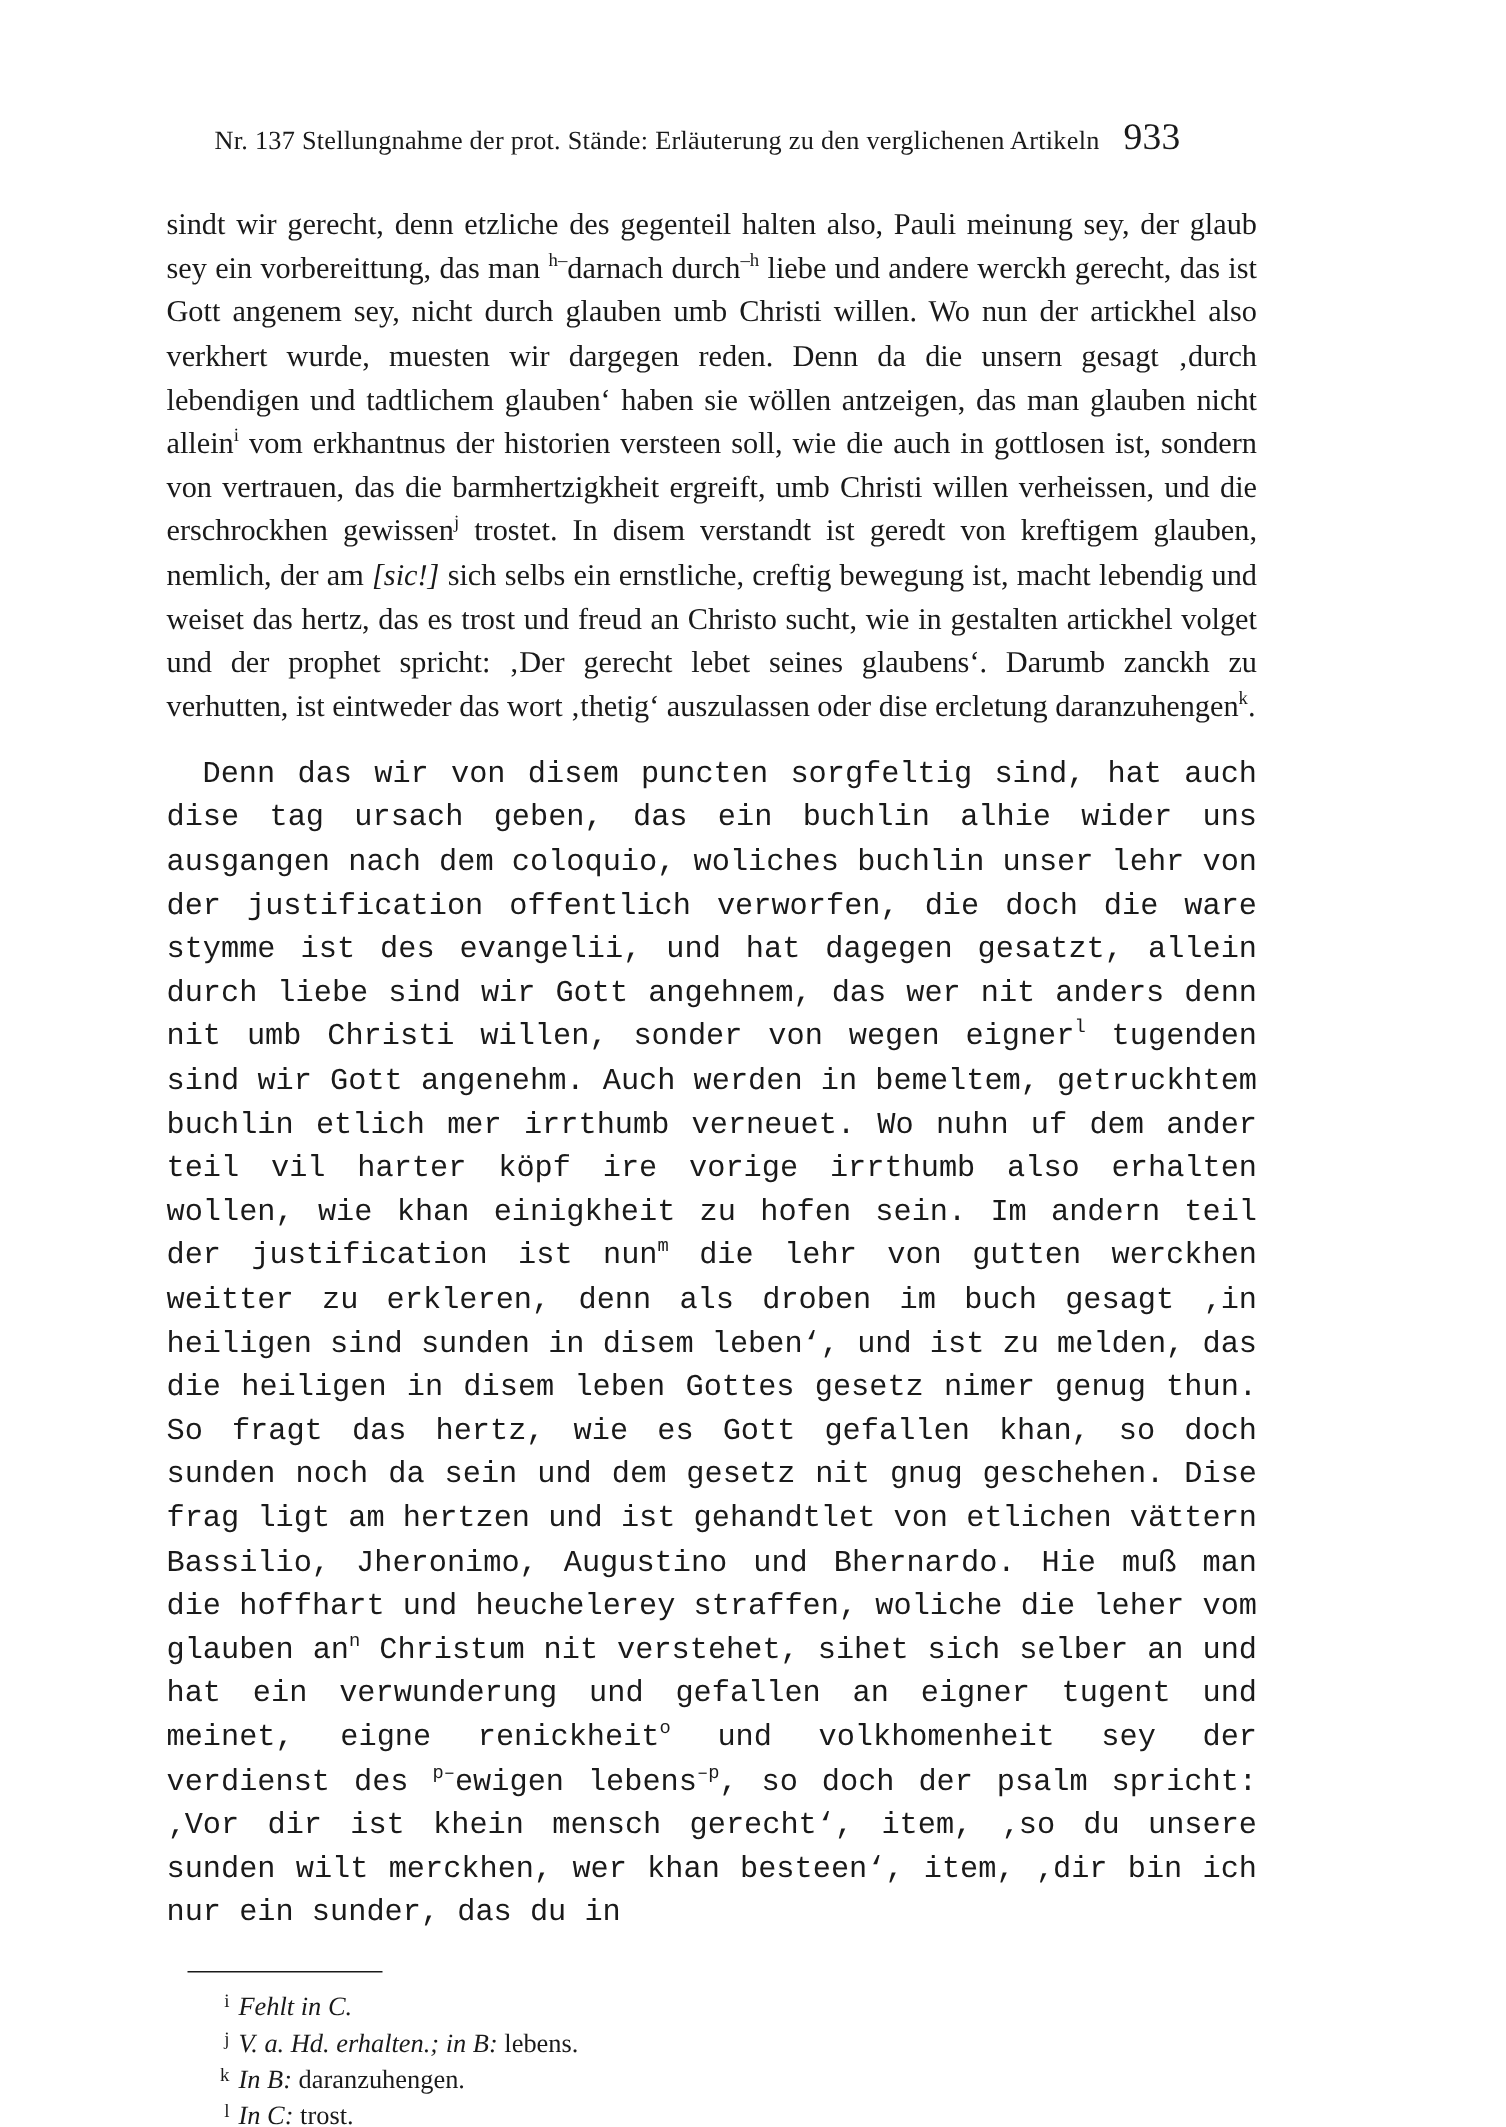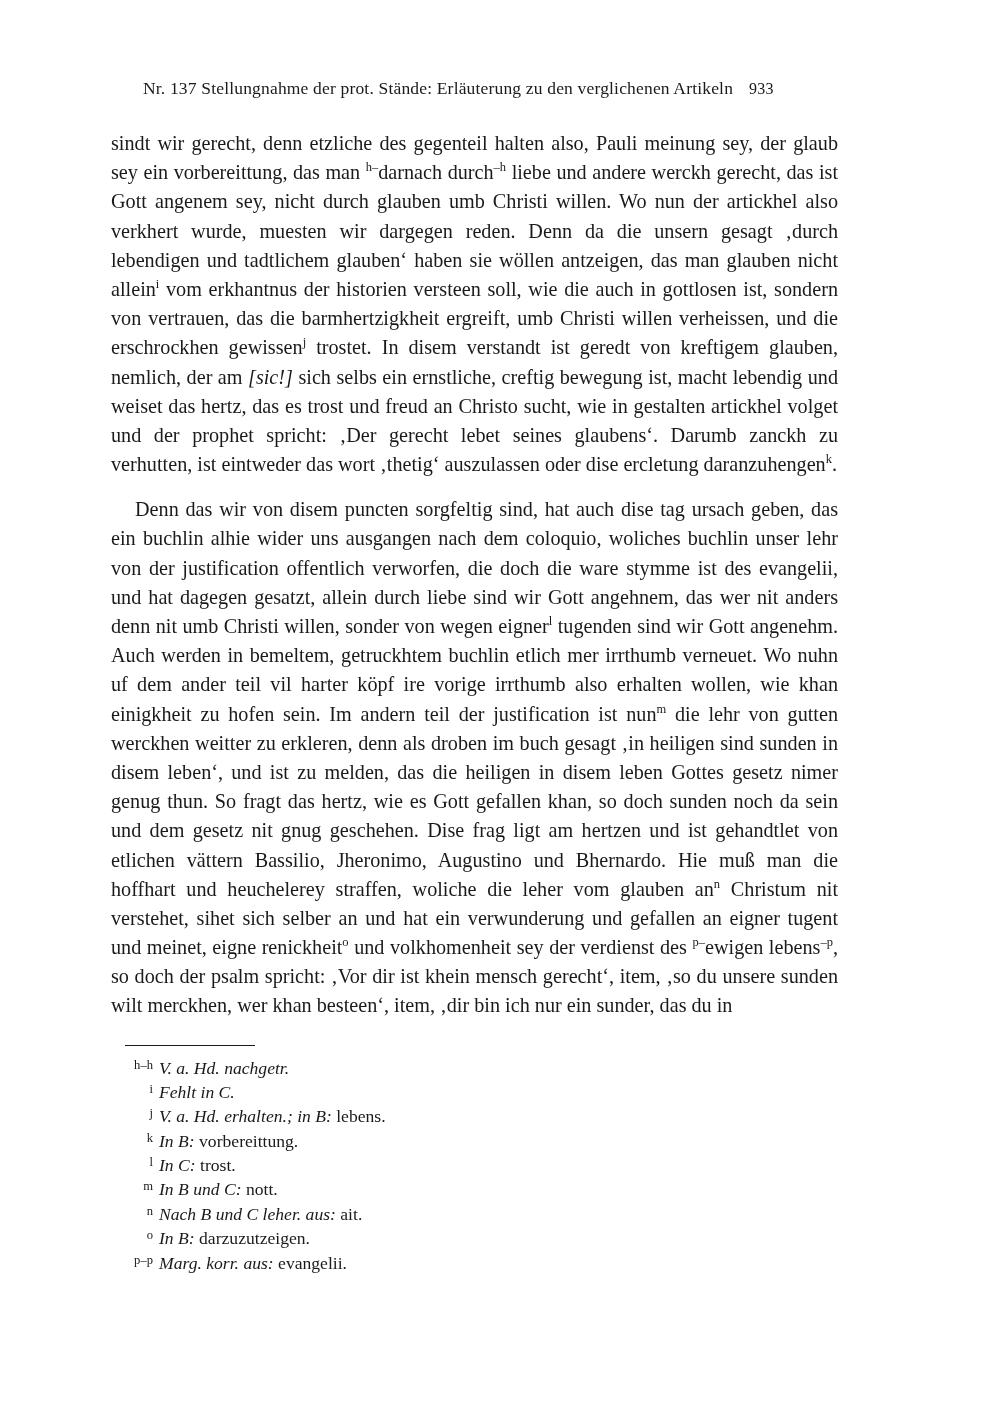--- a/index.html
+++ b/index.html
@@ -31,34 +31,35 @@
     letter-spacing: 0.01em;
     margin-left: 48px;
     margin-bottom: 30px;
     white-space: nowrap;
   }
   .running-head .rh-text {
     flex: 0 1 auto;
   }
   .running-head .rh-page {
     margin-left: 16px;
-    font-size: 16px;
+    font-size: 25px;
   }
   .body-text {
     font-size: 20.2px;
     line-height: 1.445;
     text-align: justify;
     text-justify: inter-word;
     hyphens: none;
   }
   .body-text p {
     margin: 16px;
   }
   .body-text p.indent {
     text-indent: 24px;
+    font-family: Liberation Mono, monospace;
   }
   sup {
     font-size: 0.62em;
     vertical-align: super;
     line-height: 0;
   }
   .ital {
     font-style: italic;
   }
   .notes {
@@ -107,34 +108,30 @@
 
   <div class="body-text">
     <p id="para-1"><span>sindt wir gerecht, denn etzliche des gegenteil halten also, Pauli meinung sey, der glaub sey ein vorbereittung, das man </span><sup>h–</sup><span>darnach durch</span><sup>–h</sup><span> liebe und andere werckh gerecht, das ist Gott angenem sey, nicht durch glauben umb Christi willen. Wo nun der artickhel also verkhert wurde, muesten wir dargegen reden. Denn da die unsern gesagt ‚durch lebendigen und tadtlichem glauben‘ haben sie wöllen antzeigen, das man glauben nicht allein</span><sup>i</sup><span> vom erkhantnus der historien versteen soll, wie die auch in gottlosen ist, sondern von vertrauen, das die barmhertzigkheit ergreift, umb Christi willen verheissen, und die erschrockhen gewissen</span><sup>j</sup><span> trostet. In disem verstandt ist geredt von kreftigem glauben, nemlich, der am </span><span class="ital">[sic!]</span><span> sich selbs ein ernstliche, creftig bewegung ist, macht lebendig und weiset das hertz, das es trost und freud an Christo sucht, wie in gestalten artickhel volget und der prophet spricht: ‚Der gerecht lebet seines glaubens‘. Darumb zanckh zu verhutten, ist eintweder das wort ‚thetig‘ auszulassen oder dise ercletung daranzuhengen</span><sup>k</sup><span>.</span></p>
     <p class="indent" id="para-2"><span>Denn das wir von disem puncten sorgfeltig sind, hat auch dise tag ursach geben, das ein buchlin alhie wider uns ausgangen nach dem coloquio, woliches buchlin unser lehr von der justification offentlich verworfen, die doch die ware stymme ist des evangelii, und hat dagegen gesatzt, allein durch liebe sind wir Gott angehnem, das wer nit anders denn nit umb Christi willen, sonder von wegen eigner</span><sup>l</sup><span> tugenden sind wir Gott angenehm. Auch werden in bemeltem, getruckhtem buchlin etlich mer irrthumb verneuet. Wo nuhn uf dem ander teil vil harter köpf ire vorige irrthumb also erhalten wollen, wie khan einigkheit zu hofen sein. Im andern teil der justification ist nun</span><sup>m</sup><span> die lehr von gutten werckhen weitter zu erkleren, denn als droben im buch gesagt ‚in heiligen sind sunden in disem leben‘, und ist zu melden, das die heiligen in disem leben Gottes gesetz nimer genug thun. So fragt das hertz, wie es Gott gefallen khan, so doch sunden noch da sein und dem gesetz nit gnug geschehen. Dise frag ligt am hertzen und ist gehandtlet von etlichen vättern Bassilio, Jheronimo, Augustino und Bhernardo. Hie muß man die hoffhart und heuchelerey straffen, woliche die leher vom glauben an</span><sup>n</sup><span> Christum nit verstehet, sihet sich selber an und hat ein verwunderung und gefallen an eigner tugent und meinet, eigne renickheit</span><sup>o</sup><span> und volkhomenheit sey der verdienst des </span><sup>p–</sup><span>ewigen lebens</span><sup>–p</sup><span>, so doch der psalm spricht: ‚Vor dir ist khein mensch gerecht‘, item, ‚so du unsere sunden wilt merckhen, wer khan besteen‘, item, ‚dir bin ich nur ein sunder, das du in</span></p>
   </div>
 
   <div class="notes">
     <div class="notes-rule"></div>
     <div id="notes-list">
         <div class="note">
-          <span class="note-mark">h–h</span>
-          <span class="note-body"><span class="ital">V. a. Hd. nachgetr.</span></span>
-        </div>
-        <div class="note">
           <span class="note-mark">i</span>
           <span class="note-body"><span class="ital">Fehlt in C.</span></span>
         </div>
         <div class="note">
           <span class="note-mark">j</span>
           <span class="note-body"><span class="ital">V. a. Hd. erhalten.; in B:</span><span> lebens.</span></span>
         </div>
         <div class="note">
           <span class="note-mark">k</span>
-          <span class="note-body"><span class="ital">In B:</span><span> vorbereittung.</span></span>
+          <span class="note-body"><span class="ital">In B:</span><span> daranzuhengen.</span></span>
         </div>
         <div class="note">
           <span class="note-mark">l</span>
           <span class="note-body"><span class="ital">In C:</span><span> trost.</span></span>
         </div>
         <div class="note">
           <span class="note-mark">m</span>
           <span class="note-body"><span class="ital">In B und C:</span><span> nott.</span></span>
         </div>
         <div class="note">

